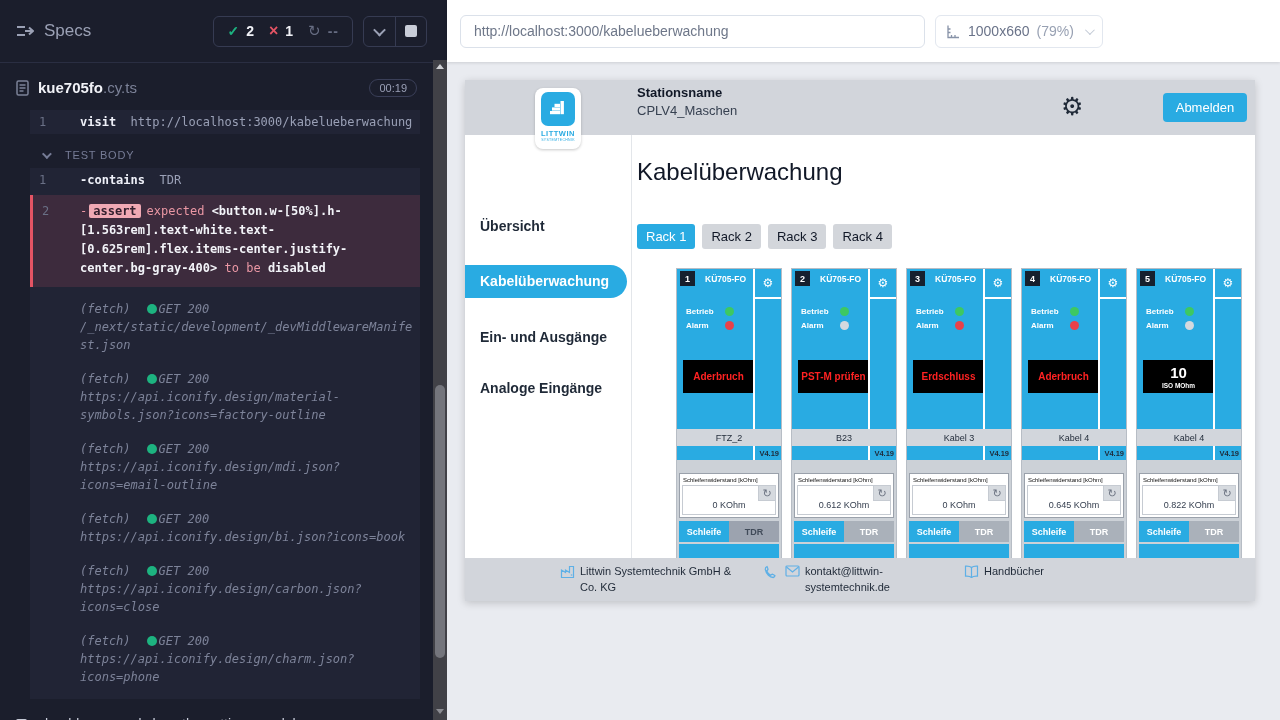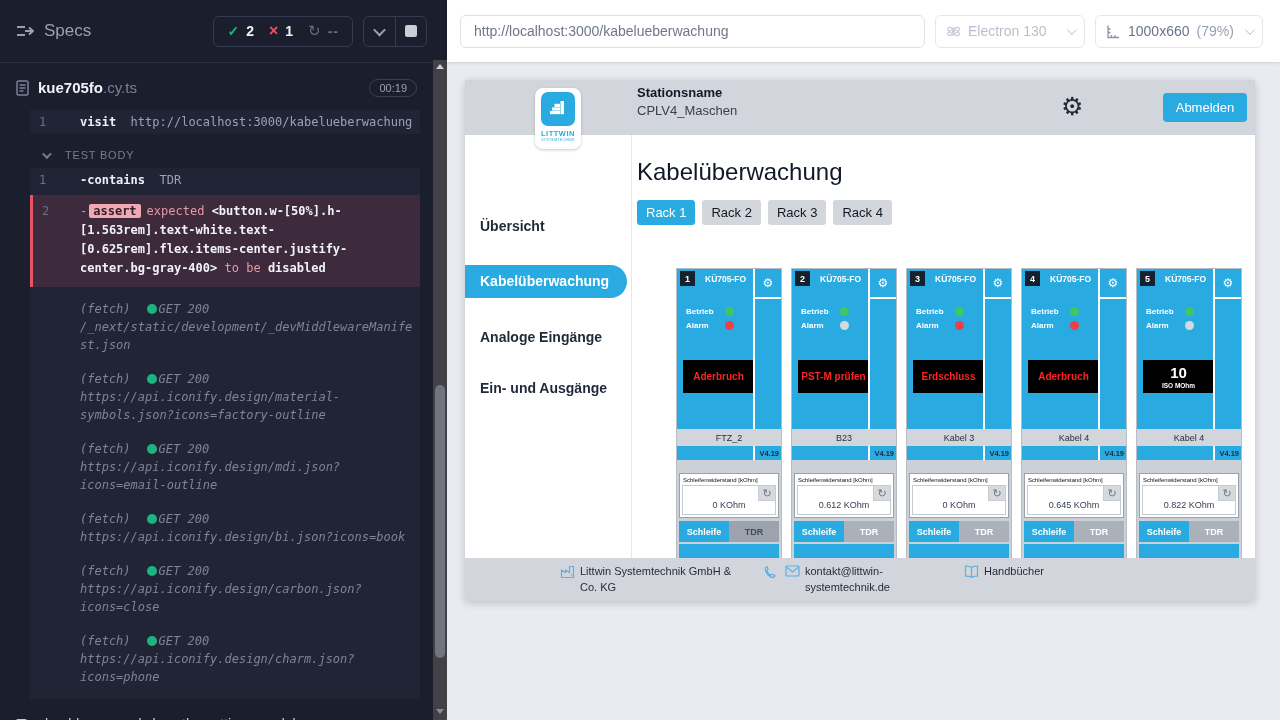--- a/index.html
+++ b/index.html
@@ -86,21 +86,21 @@
   .logout-btn { position:absolute; right:8px; top:13px; width:84px; height:29px; background:#29abe2; color:#fff; border:none; border-radius:4px; font-size:13px; font-family:"Liberation Sans",sans-serif; cursor:pointer; }
 
   .app-body { flex:1; display:flex; overflow:hidden; }
   .sidebar { width:167px; border-right:1px solid #e3e6ea; padding-top:52px; flex-shrink:0; }
   .side-item { height:24px; line-height:24px; padding-left:15px; font-size:14px; font-weight:bold; color:#1f2937; margin-bottom:22px; cursor:pointer;margin-top:27px; }
   .side-item.active { height:33px; line-height:33px; width:162px; background:#29abe2; color:#fff; border-radius:0 17px 17px 0; margin-bottom:22px; }
 
   .content { flex:1; padding:23px 0 0 5px; position:relative; overflow:hidden; }
   .page-title { font-size:24px; font-weight:normal; color:#111827; }
   .tabs { margin-top:14px; display:flex; gap:7px; }
-  .tab { height:25px; line-height:25px; padding:0 9px; font-size:13px; border-radius:3px; background:#d3d6db; color:#111827; cursor:pointer; }
+  .tab { height:25px; line-height:25px; padding:0 9px; font-size:13px; border-radius:3px; background:#d3d6db; color:#111827; cursor:pointer;margin-top:24px; }
   .tab.active { background:#29abe2; color:#fff; }
 
   .cards { position:absolute; left:44px; top:133px; display:flex; gap:9px; }
   .card { width:106px; border:1px solid #b7bdc5; background:#ccd1d7; flex-shrink:0; }
   .card-top { height:160px; background:#29abe2; position:relative; }
   .col-divider { position:absolute; right:26px; top:0; bottom:0; width:2px; background:#fff; }
   .gear-box { position:absolute; right:0; top:0; width:26px; height:30px; border-bottom:2px solid #fff; display:flex; align-items:center; justify-content:center; color:#fff; font-size:12px; cursor:pointer; }
   .num-row { display:flex; align-items:center; padding:2px 30px 0 3px; }
   .num { width:15px; height:15px; background:#16202e; color:#fff; font-size:9px; font-weight:bold; display:flex; align-items:center; justify-content:center; }
   .card-title { font-size:8.5px; font-weight:bold; color:#fff; margin-left:10px; }
@@ -268,29 +268,20 @@
 <div class="main-scroll">
   <div class="ms-track"></div>
   <div class="ms-up"></div>
   <div class="ms-thumb"></div>
   <div class="ms-down"></div>
 </div>
 
 <div class="stage">
   <div class="toolbar">
     <input class="url-input" value="http://localhost:3000/kabelueberwachung" style="">
-    <div class="select-box browser-box">
-      <svg width="15" height="15" viewBox="0 0 15 15" fill="none" stroke="#c3cad6" stroke-width="1.2">
-          <ellipse cx="7.5" cy="7.5" rx="6.5" ry="2.6" transform="rotate(-30 7.5 7.5)"></ellipse>
-          <ellipse cx="7.5" cy="7.5" rx="6.5" ry="2.6" transform="rotate(30 7.5 7.5)"></ellipse>
-          <circle cx="7.5" cy="7.5" r="1.1" fill="#c3cad6"></circle>
-        </svg>
-      <span>Electron 130</span>
-      <span class="chev-gray"></span>
-    </div>
     <div class="select-box viewport-box">
       <svg width="15" height="15" viewBox="0 0 15 15" fill="none" stroke="#8893a8" stroke-width="1.3">
           <path d="M2 1.5v12h11"></path>
           <path d="M2 5h2.5M2 8.5h2.5M5.5 13.5V11M9 13.5V11"></path>
         </svg>
       <span class="vp-size">1000x660</span>
       <span class="vp-zoom">(79%)</span>
       <span class="chev-gray"></span>
     </div>
   </div>
@@ -316,22 +307,22 @@
           <div class="station-name">CPLV4_Maschen</div>
         </div>
         <div class="hdr-gear">⚙</div>
         <button class="logout-btn">Abmelden</button>
       </div>
 
       <div class="app-body">
         <div class="sidebar">
           <div class="side-item">Übersicht</div>
           <div class="side-item active">Kabelüberwachung</div>
+          <div class="side-item">Ein- und Ausgänge</div>
           <div class="side-item">Analoge Eingänge</div>
-          <div class="side-item">Ein- und Ausgänge</div>
         </div>
 
         <div class="content">
           <h1 class="page-title">Kabelüberwachung</h1>
           <div class="tabs">
             <div class="tab active">Rack 1</div>
             <div class="tab">Rack 2</div>
             <div class="tab">Rack 3</div>
             <div class="tab">Rack 4</div>
           </div>

